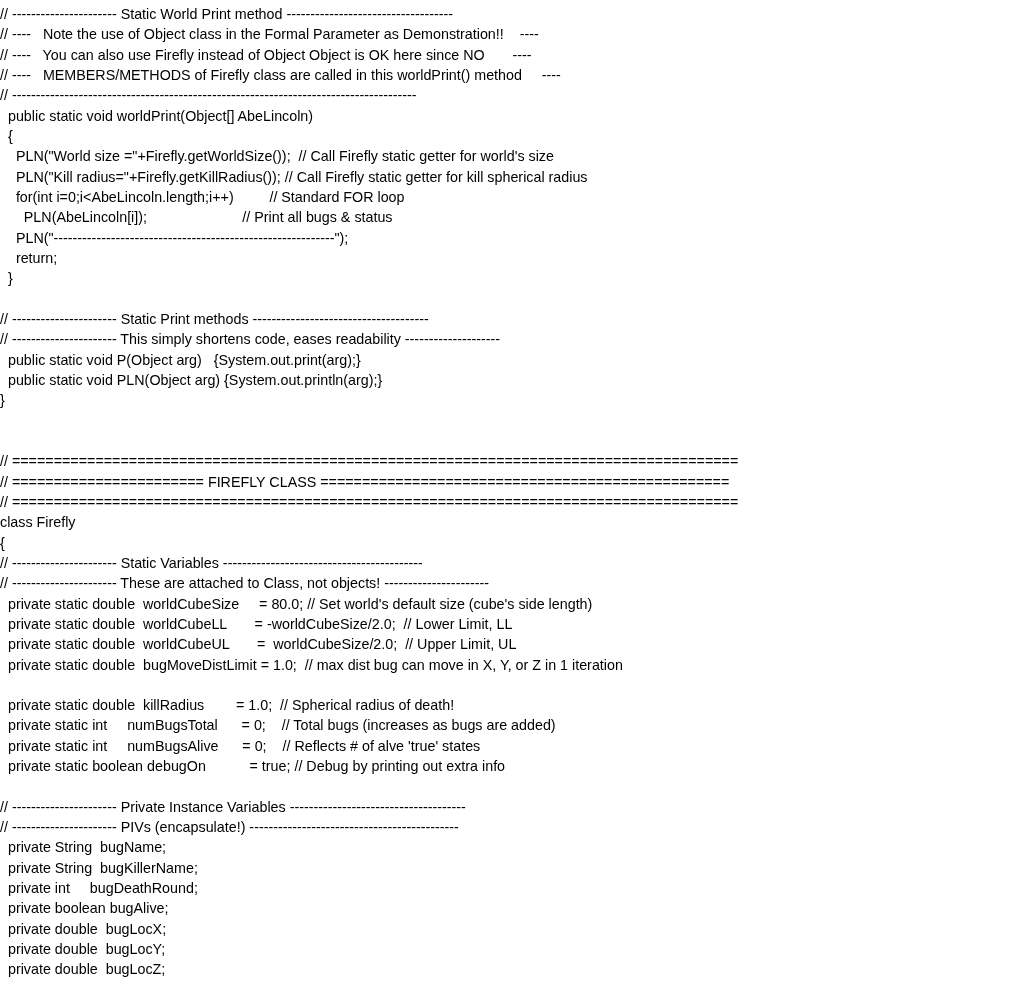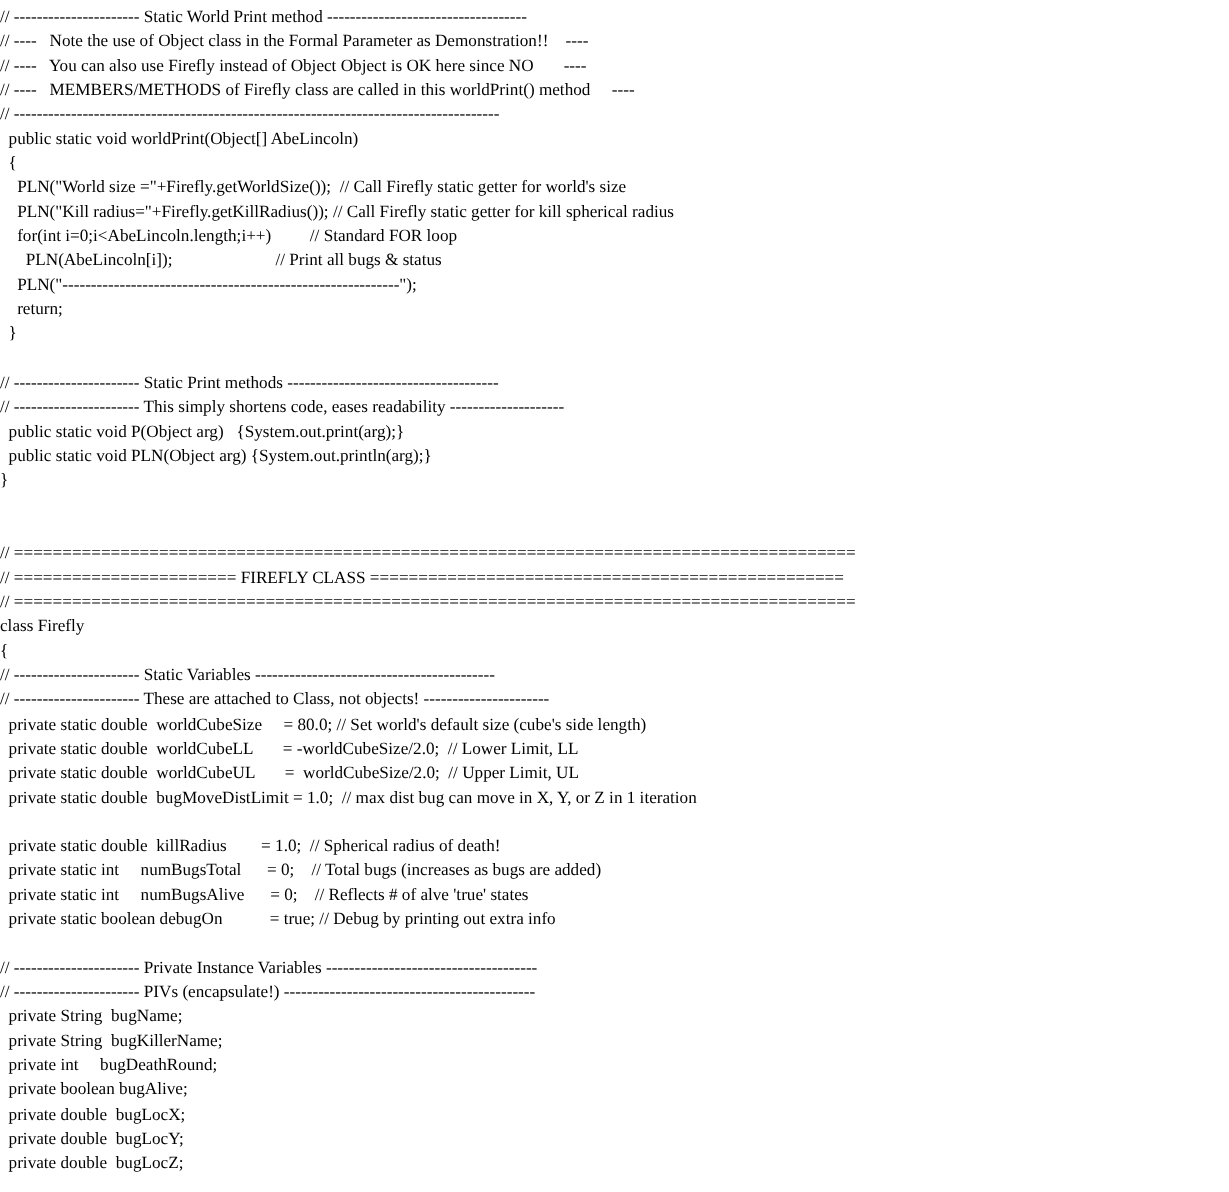--- a/index.html
+++ b/index.html
@@ -22,21 +22,21 @@
     line-height: 20.33px;
     color: #000000;
     white-space: pre;
     letter-spacing: 0px;
     -webkit-font-smoothing: antialiased;
   }
   .code-line {
     display: block;
     height: 20.33px;
     white-space: pre;
-    font-family: Liberation Serif, serif;
+    font-family: Liberation Sans, sans-serif;
   }
   .code-line:empty::after {
     content: " ";
   }
 </style>
 </head>
 <body>
 
 <pre id="code-listing"><span class="code-line">// ---------------------- Static World Print method -----------------------------------</span><span class="code-line">// ----   Note the use of Object class in the Formal Parameter as Demonstration!!    ----</span><span class="code-line">// ----   You can also use Firefly instead of Object Object is OK here since NO       ----</span><span class="code-line">// ----   MEMBERS/METHODS of Firefly class are called in this worldPrint() method     ----</span><span class="code-line">// -------------------------------------------------------------------------------------</span><span class="code-line">  public static void worldPrint(Object[] AbeLincoln)</span><span class="code-line">  {</span><span class="code-line">    PLN("World size ="+Firefly.getWorldSize());  // Call Firefly static getter for world's size</span><span class="code-line">    PLN("Kill radius="+Firefly.getKillRadius()); // Call Firefly static getter for kill spherical radius</span><span class="code-line">    for(int i=0;i&lt;AbeLincoln.length;i++)         // Standard FOR loop</span><span class="code-line">      PLN(AbeLincoln[i]);                        // Print all bugs &amp; status</span><span class="code-line">    PLN("-----------------------------------------------------------");</span><span class="code-line">    return;</span><span class="code-line">  }</span><span class="code-line"></span><span class="code-line">// ---------------------- Static Print methods -------------------------------------</span><span class="code-line">// ---------------------- This simply shortens code, eases readability --------------------</span><span class="code-line">  public static void P(Object arg)   {System.out.print(arg);}</span><span class="code-line">  public static void PLN(Object arg) {System.out.println(arg);}</span><span class="code-line">}</span><span class="code-line"></span><span class="code-line"></span><span class="code-line">// =======================================================================================</span><span class="code-line">// ======================= FIREFLY CLASS =================================================</span><span class="code-line">// =======================================================================================</span><span class="code-line">class Firefly</span><span class="code-line">{</span><span class="code-line">// ---------------------- Static Variables ------------------------------------------</span><span class="code-line">// ---------------------- These are attached to Class, not objects! ----------------------</span><span class="code-line">  private static double  worldCubeSize     = 80.0; // Set world's default size (cube's side length)</span><span class="code-line">  private static double  worldCubeLL       = -worldCubeSize/2.0;  // Lower Limit, LL</span><span class="code-line">  private static double  worldCubeUL       =  worldCubeSize/2.0;  // Upper Limit, UL</span><span class="code-line">  private static double  bugMoveDistLimit = 1.0;  // max dist bug can move in X, Y, or Z in 1 iteration</span><span class="code-line"></span><span class="code-line">  private static double  killRadius        = 1.0;  // Spherical radius of death!</span><span class="code-line">  private static int     numBugsTotal      = 0;    // Total bugs (increases as bugs are added)</span><span class="code-line">  private static int     numBugsAlive      = 0;    // Reflects # of alve 'true' states</span><span class="code-line">  private static boolean debugOn           = true; // Debug by printing out extra info</span><span class="code-line"></span><span class="code-line">// ---------------------- Private Instance Variables -------------------------------------</span><span class="code-line">// ---------------------- PIVs (encapsulate!) --------------------------------------------</span><span class="code-line">  private String  bugName;</span><span class="code-line">  private String  bugKillerName;</span><span class="code-line">  private int     bugDeathRound;</span><span class="code-line">  private boolean bugAlive;</span><span class="code-line">  private double  bugLocX;</span><span class="code-line">  private double  bugLocY;</span><span class="code-line">  private double  bugLocZ;</span></pre>
 

